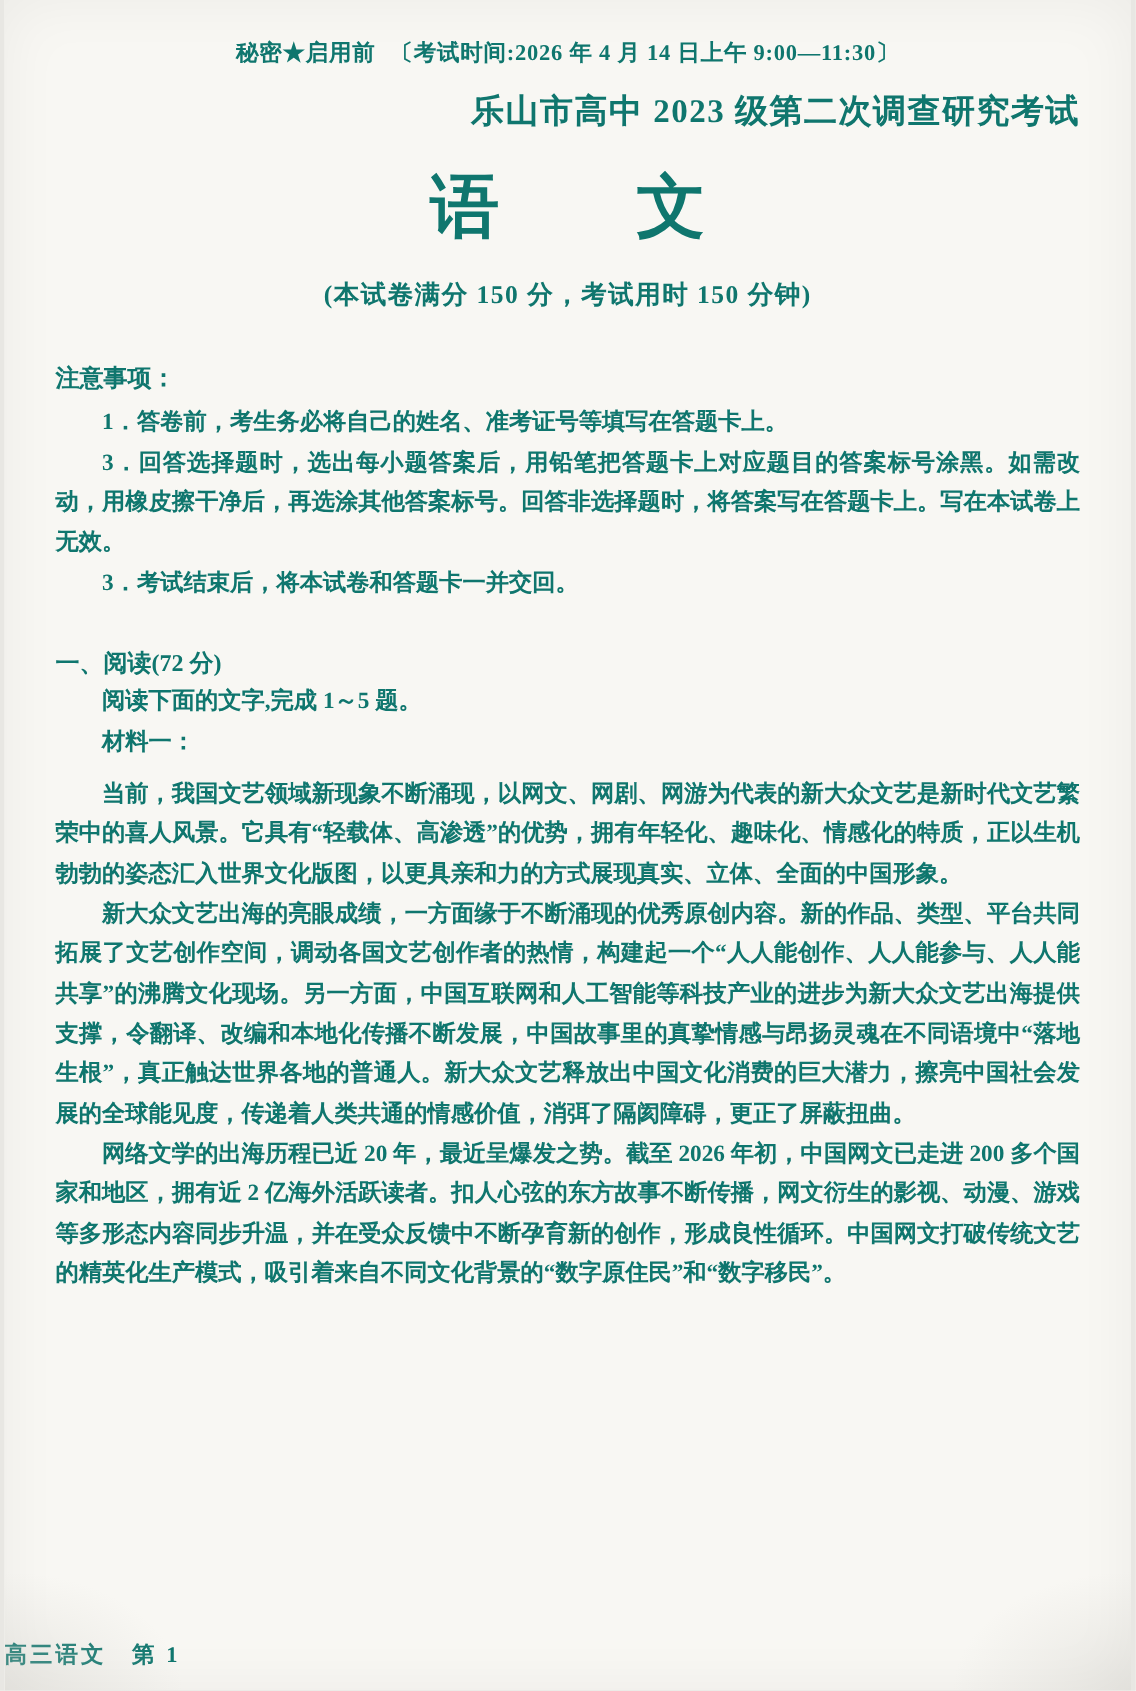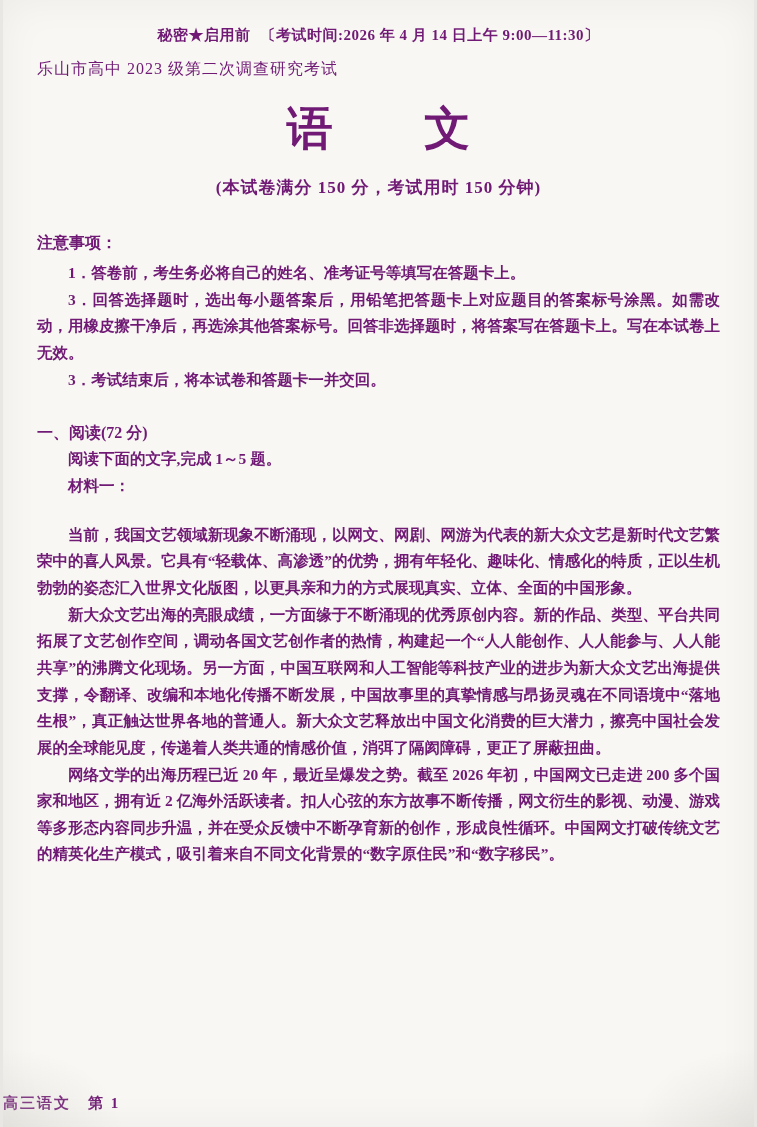--- a/index.html
+++ b/index.html
@@ -7,39 +7,39 @@
     padding: 0;
     background: #e8e7e3;
     font-family: "Liberation Serif", "DejaVu Serif", serif;
   }
   .page {
     position: relative;
     width: 751px;
     height: 1127px;
     margin: 0 auto;
     background: #f8f7f3;
-    color: #701a75;
+    color: #0f766e;
     box-sizing: border-box;
     padding: 26px 34px 10px 34px;
     overflow: hidden;
     box-shadow: inset 0 0 40px rgba(0,0,0,0.05);
   }
   .header-line {
     text-align: center;
     font-size: 15px;
     font-weight: bold;
     letter-spacing: 0.5px;
     margin-bottom: 14px;
     white-space: nowrap;
   }
   .header-line .secret { margin-right: 10px; }
   .exam-title {
-    text-align: left;
-    font-size: 16px;
-    font-weight: normal;
+    text-align: right;
+    font-size: 22px;
+    font-weight: bold;
     margin: 4px 0 18px 0;
     letter-spacing: 1px;
   }
   .subject-title {
     text-align: center;
     font-size: 46px;
     font-weight: bold;
     margin: 10px 0 16px 0;
     letter-spacing: 40px;
     text-indent: 40px; 
@@ -71,21 +71,21 @@
     font-weight: bold;
     margin: 0 0 2px 0;
   }
   .sub-heading, .instruction, .material-label {
     font-size: 15.5px;
     font-weight: bold;
     margin: 0;
     text-indent: 2em;
     line-height: 1.72;
   }
-  .reading-block { margin-top: 22px; }
+  .reading-block { margin-top: 8px; }
   .footer {
     position: absolute;
     bottom: 14px;
     left: 0;
     width: 100%;
     text-align: left;
     font-size: 15px;
     font-weight: bold;
     letter-spacing: 2px;
   }

